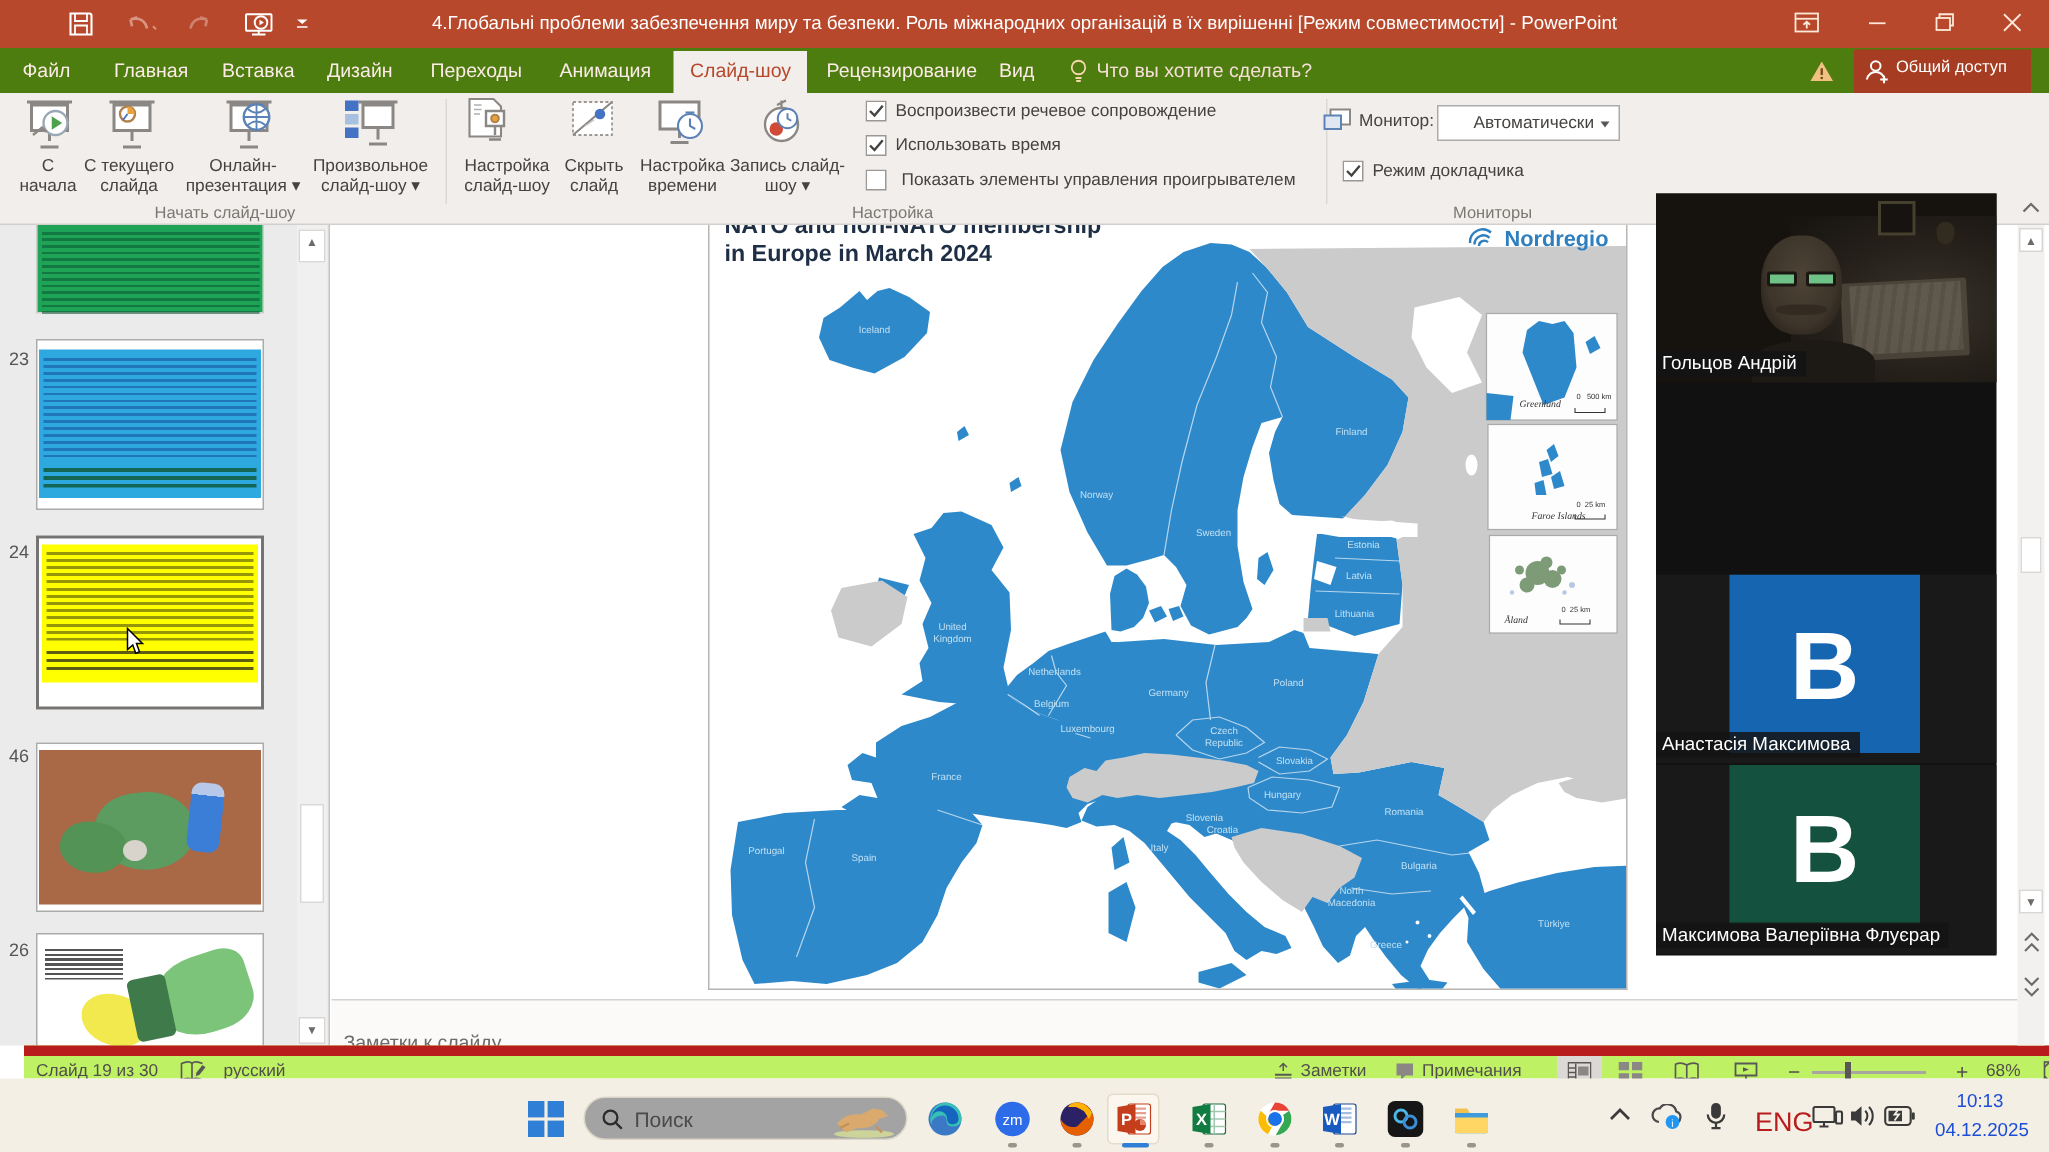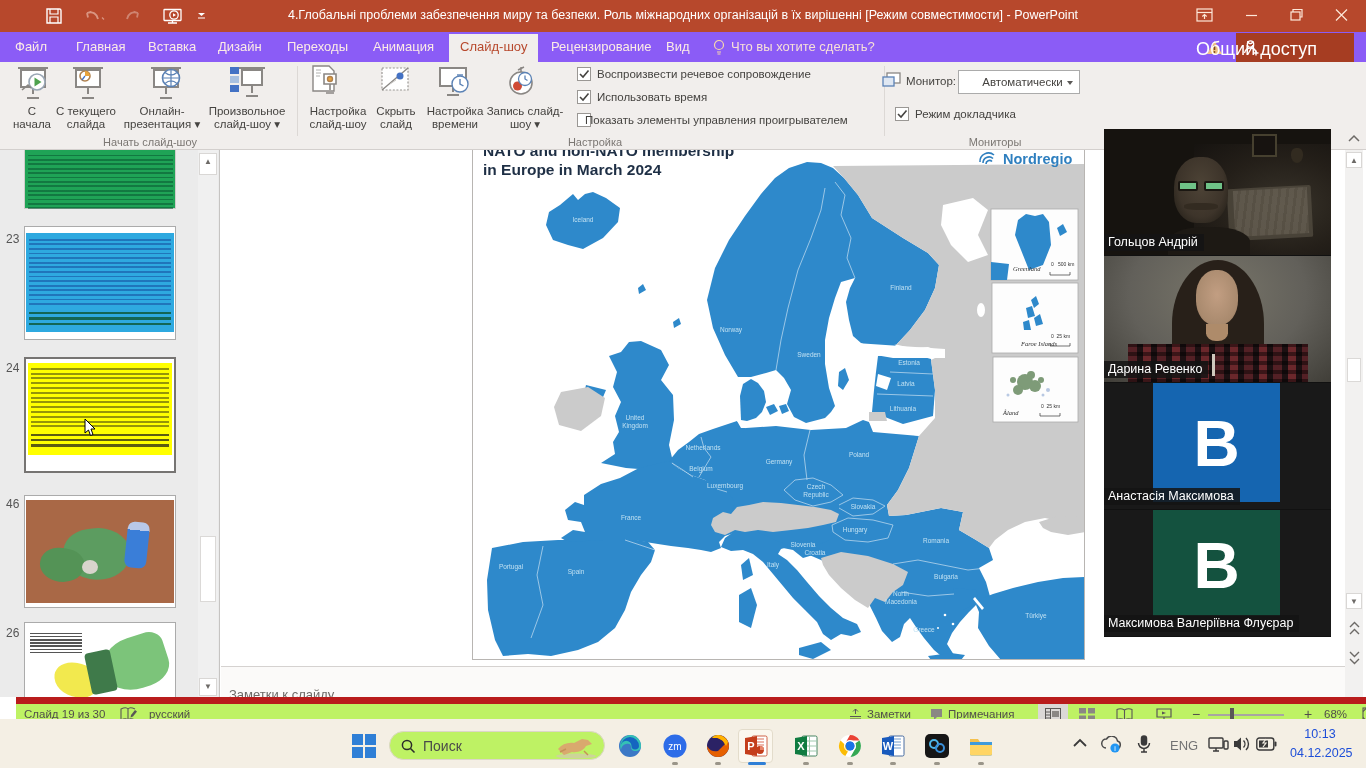--- a/index.html
+++ b/index.html
@@ -1,20 +1,20 @@
 <!DOCTYPE html>
 <html><head><meta charset="utf-8">
 <style>
 *{margin:0;padding:0;box-sizing:border-box}
 html,body{width:1366px;height:768px;overflow:hidden;font-family:"Liberation Sans",sans-serif;background:#fff}
 .abs{position:absolute}
 #page{position:relative;width:1366px;height:768px;background:#fff}
 
 #titlebar{position:absolute;left:0;top:0;width:1366px;height:32px;background:#B7482C;color:#fff}
-#tabrow{position:absolute;left:0;top:32px;width:1366px;height:30px;background:#8b5cf6;color:#fff}
+#tabrow{position:absolute;left:0;top:32px;width:1366px;height:30px;background:#4d7c0f;color:#fff}
 .tab{position:absolute;top:0;height:30px;line-height:30px;font-size:13px;color:#fcebe6}
 .tab.active{background:#F1EEEC;color:#B7482C;top:2px;height:28px;line-height:26px;padding:0 11px}
 #ribbon{position:absolute;left:0;top:62px;width:1366px;height:88px;background:#F1EEEC;border-bottom:1px solid #D3CFCD}
 .glabel{position:absolute;top:74px;font-size:11px;color:#7b7773;text-align:center}
 .gsep{position:absolute;top:4px;height:70px;width:1px;background:#DCD8D5}
 .btnlbl{font-size:11.5px;color:#454340;text-align:center;line-height:13px}
 
 #leftpanel{position:absolute;left:0;top:150px;width:220px;height:547px;background:#EBEBEB;border-right:1px solid #C6C4C2}
 .thumbnum{position:absolute;font-size:12px;color:#555;left:6px}
 .thumb{position:absolute;left:24px;width:152px;background:#fff;border:1px solid #ABABAB}
@@ -94,21 +94,21 @@
         <circle cx="8.5" cy="12" r="0.9" fill="#7a4a1e"></circle>
       </svg>
  <div class="abs" style="left:1236px;top:1px;width:118px;height:29px;background:#a63d22"></div>
  <svg class="abs" style="left:1243px;top:7px" width="17" height="17" viewBox="0 0 17 17">
         <g stroke="#fff" stroke-width="1.3" fill="none">
           <circle cx="7.5" cy="5" r="3.2"></circle>
           <path d="M1.5 14c1-3.5 3.3-5 6-5 2.7 0 5 1.5 6 5"></path>
           <path d="M13 11.5v5M10.5 14h5" stroke-width="1.4"></path>
         </g>
       </svg>
- <div class="abs" style="left:1196px;top:7px;font-size:18px;color:#fff">Общий доступ</div>
+ <div class="abs" style="left:1264px;top:7px;font-size:11px;color:#fff">Общий доступ</div>
 </div>
 <div id="ribbon">
 
  <svg class="abs" style="left:14px;top:2px" width="270" height="44" viewBox="0 0 270 44">
   <g stroke="#8a8784" stroke-width="1.6" fill="#fff">
    <path d="M4 4h30M7 6h24v17H7z" stroke-width="2"></path>
           <path d="M19 23v7M13 34h12" stroke-width="2"></path>
    <circle cx="23" cy="18" r="8" fill="#fff" stroke="#9aa7b5"></circle>
           <path d="M20.5 13.5l7 4.5-7 4.5z" fill="#4ea24e" stroke="none"></path>
           <path d="M8 26l6-5 3 3" fill="none" stroke="#8a8784"></path>
@@ -184,21 +184,21 @@
         </svg>
   <div class="btnlbl abs" style="left:20px;top:2px;text-align:left;white-space:nowrap">Воспроизвести речевое сопровождение</div>
   <svg width="15" height="15" viewBox="0 0 15 15" class="abs" style="left:0;top:24px">
           <rect x="0.5" y="0.5" width="13" height="13" fill="#fff" stroke="#9a9794"></rect>
           <path d="M3 7l3 3 5.5-6.5" stroke="#454340" stroke-width="1.6" fill="none"></path>
         </svg>
   <div class="btnlbl abs" style="left:20px;top:25px;text-align:right;white-space:nowrap">Использовать время</div>
   <svg width="15" height="15" viewBox="0 0 15 15" class="abs" style="left:0;top:47px">
           <rect x="0.5" y="0.5" width="13" height="13" fill="#fff" stroke="#9a9794"></rect>
         </svg>
-  <div class="btnlbl abs" style="left:8px;top:48px;text-align:center;white-space:nowrap">Показать элементы управления проигрывателем</div>
+  <div class="btnlbl abs" style="left:24px;top:48px;text-align:center;white-space:nowrap">Показать элементы управления проигрывателем</div>
  </div>
 
  <svg class="abs" style="left:882px;top:10px" width="20" height="18" viewBox="0 0 20 18">
         <rect x="5" y="1" width="13" height="10" fill="#fff" stroke="#8a8784" stroke-width="1.3"></rect>
         <rect x="1" y="5" width="11" height="9" fill="#dfe7f2" stroke="#5b82b5" stroke-width="1.3"></rect>
       </svg>
  <div class="btnlbl abs" style="left:906px;top:13px;white-space:nowrap">Монитор:</div>
  <div class="abs" style="left:958px;top:8px;width:122px;height:24px;background:#fff;border:1px solid #ABABAB">
    <div class="btnlbl" style="text-align:center;padding:5px 0 0 7px;white-space:nowrap">Автоматически</div>
    <div style="position:absolute;right:6px;top:10px;width:0;height:0;border-left:3.5px solid transparent;border-right:3.5px solid transparent;border-top:4px solid #5a5856"></div>
@@ -460,21 +460,21 @@
 <div id="taskbar">
  <svg class="abs" style="left:352px;top:15px" width="24" height="24" viewBox="0 0 24 24">
         <g fill="#2f7fd6">
           <rect x="0" y="0" width="11" height="11"></rect>
           <rect x="13" y="0" width="11" height="11"></rect>
           <rect x="0" y="13" width="11" height="11"></rect>
           <rect x="13" y="13" width="11" height="11"></rect>
         </g>
         <path d="M11 0h2v24h-2zM0 11h24v2H0z" fill="#f4efe4" opacity="0.4"></path>
       </svg>
- <div class="abs" style="left:389px;top:12px;width:216px;height:29px;background:#bef264;border:1px solid #dcd6c8;border-radius:15px">
+ <div class="abs" style="left:389px;top:12px;width:216px;height:29px;background:#a3a3a3;border:1px solid #dcd6c8;border-radius:15px">
   <svg class="abs" style="left:11px;top:7px" width="15" height="15" viewBox="0 0 15 15">
           <circle cx="6" cy="6" r="4.6" fill="none" stroke="#2b2b2b" stroke-width="1.5"></circle>
           <path d="M9.5 9.5l4 4" stroke="#2b2b2b" stroke-width="1.6"></path>
         </svg>
   <span class="abs" style="left:33px;top:6px;font-size:14px;color:#4a4a4a">Поиск</span>
   <svg class="abs" style="left:164px;top:4px" width="44" height="23" viewBox="0 0 44 23">
           <ellipse cx="22" cy="20" rx="20" ry="2.5" fill="#cdd49a"></ellipse>
           <path d="M4 13c4-5 10-7 16-6l8-4 6 1 4 4-6 2c-2 4-8 7-14 6l-8 3z" fill="#d9a96e"></path>
           <path d="M6 16l6-3M30 15l4 4" stroke="#c69158" stroke-width="1.5" fill="none"></path>
         </svg>
@@ -548,21 +548,21 @@
         <path d="M6 12a4.5 4.5 0 0 1 .5-9 6 6 0 0 1 11 2 4 4 0 0 1-1 7.8" fill="none" stroke="#4a4a4a" stroke-width="1.5"></path>
         <circle cx="15" cy="12" r="4.6" fill="#2196f3"></circle>
         <text x="15" y="15" font-size="7" fill="#fff" text-anchor="middle" font-family="Liberation Sans">i</text>
       </svg>
  <svg class="abs" style="left:1137px;top:16px" width="14" height="19" viewBox="0 0 14 19">
         <g fill="none" stroke="#3a3a3a" stroke-width="1.5">
           <rect x="4.5" y="1" width="5" height="9" rx="2.5" fill="#3a3a3a"></rect>
           <path d="M1.5 8a5.5 5.5 0 0 0 11 0M7 13.5V17M4 17h6"></path>
         </g>
       </svg>
- <span class="abs" style="left:1170px;top:19px;font-size:13px;color:#737373">ENG</span>
+ <span class="abs" style="left:1170px;top:19px;font-size:18px;color:#b91c1c">ENG</span>
  <svg class="abs" style="left:1208px;top:17px" width="22" height="17" viewBox="0 0 22 17">
         <g fill="none" stroke="#3a3a3a" stroke-width="1.4">
           <rect x="1" y="2" width="14" height="10" rx="1"></rect>
           <path d="M5 15h6M8 12v3"></path>
           <rect x="16" y="5" width="4" height="8" rx="1" fill="#f4efe4"></rect>
         </g>
       </svg>
  <svg class="abs" style="left:1233px;top:17px" width="19" height="16" viewBox="0 0 19 16">
         <path d="M1 5h3l4-3.5v13L4 11H1z" fill="#3a3a3a"></path>
         <path d="M10.5 4.5a5 5 0 0 1 0 7M13 2a8.5 8.5 0 0 1 0 12" fill="none" stroke="#3a3a3a" stroke-width="1.4"></path>
@@ -601,30 +601,20 @@
   <div style="position:absolute;left:148px;top:5px;width:25px;height:23px;background:#171310;border:2px solid #46402f"></div>
   <div style="position:absolute;left:187px;top:19px;width:12px;height:15px;background:#322b20;border-radius:40% 40% 50% 50%"></div>
   <div style="position:absolute;left:64px;top:98px;width:82px;height:32px;background:#1d1914;border-radius:45% 45% 0 0"></div>
   <div style="position:absolute;left:70px;top:28px;width:54px;height:66px;background:radial-gradient(ellipse at 50% 42%,#4d4336 0%,#3d342a 60%,#201c15 95%);border-radius:46% 46% 42% 42%"></div>
   <div style="position:absolute;left:74px;top:52px;width:20px;height:10px;background:#6fc287;border:2px solid #1b1712;border-radius:2px"></div>
   <div style="position:absolute;left:100px;top:52px;width:20px;height:10px;background:#6fc287;border:2px solid #1b1712;border-radius:2px"></div>
   <div style="position:absolute;left:80px;top:74px;width:34px;height:7px;background:#332b21;border-radius:40%"></div>
   <div class="vlabel">Гольцов Андрій</div>
  </div>
 
- <div class="vtile" style="top:127px;background:radial-gradient(ellipse at 50% 30%,#787569 0%,#62605a 55%,#403e38 100%)">
-  <div style="position:absolute;left:68px;top:4px;width:92px;height:128px;background:#282019;border-radius:50% 50% 12% 12%"></div>
-  <div style="position:absolute;left:36px;top:96px;width:156px;height:31px;background:#2b231c;border-radius:30% 30% 0 0"></div>
-  <div style="position:absolute;left:92px;top:14px;width:42px;height:55px;background:radial-gradient(ellipse at 50% 45%,#c29e82 0%,#a98a6e 70%,#84664d 100%);border-radius:46% 46% 44% 44%"></div>
-  <div style="position:absolute;left:24px;top:88px;width:180px;height:39px;background:repeating-linear-gradient(90deg,#532025 0 9px,#1c1012 9px 15px,#6b272b 15px 23px,#1c1012 23px 29px)"></div>
-  <div style="position:absolute;left:24px;top:88px;width:180px;height:39px;background:repeating-linear-gradient(0deg,rgba(0,0,0,.45) 0 4px,transparent 4px 9px)"></div>
-  <div style="position:absolute;left:102px;top:68px;width:22px;height:17px;background:#ae8b6a;border-radius:0 0 45% 45%"></div>
-  <div style="position:absolute;left:108px;top:98px;width:3px;height:22px;background:#cfc8bd"></div>
-  <div class="vlabel">Дарина Ревенко</div>
- </div>
 
  <div class="vtile" style="top:254px;background:#191919">
   <div style="position:absolute;left:49px;top:0;width:127px;height:119px;background:#1565b0"></div>
   <div style="position:absolute;left:49px;top:0;width:127px;height:119px;font-family:'Liberation Sans',sans-serif;font-weight:bold;font-size:64px;color:#fff;text-align:center;line-height:122px">B</div>
   <div class="vlabel">Анастасія Максимова</div>
  </div>
 
  <div class="vtile" style="top:381px;background:#191919">
   <div style="position:absolute;left:49px;top:0;width:127px;height:106px;background:#14523f"></div>
   <div style="position:absolute;left:49px;top:0;width:127px;height:106px;font-family:'Liberation Sans',sans-serif;font-weight:bold;font-size:64px;color:#fff;text-align:center;line-height:112px">B</div>

